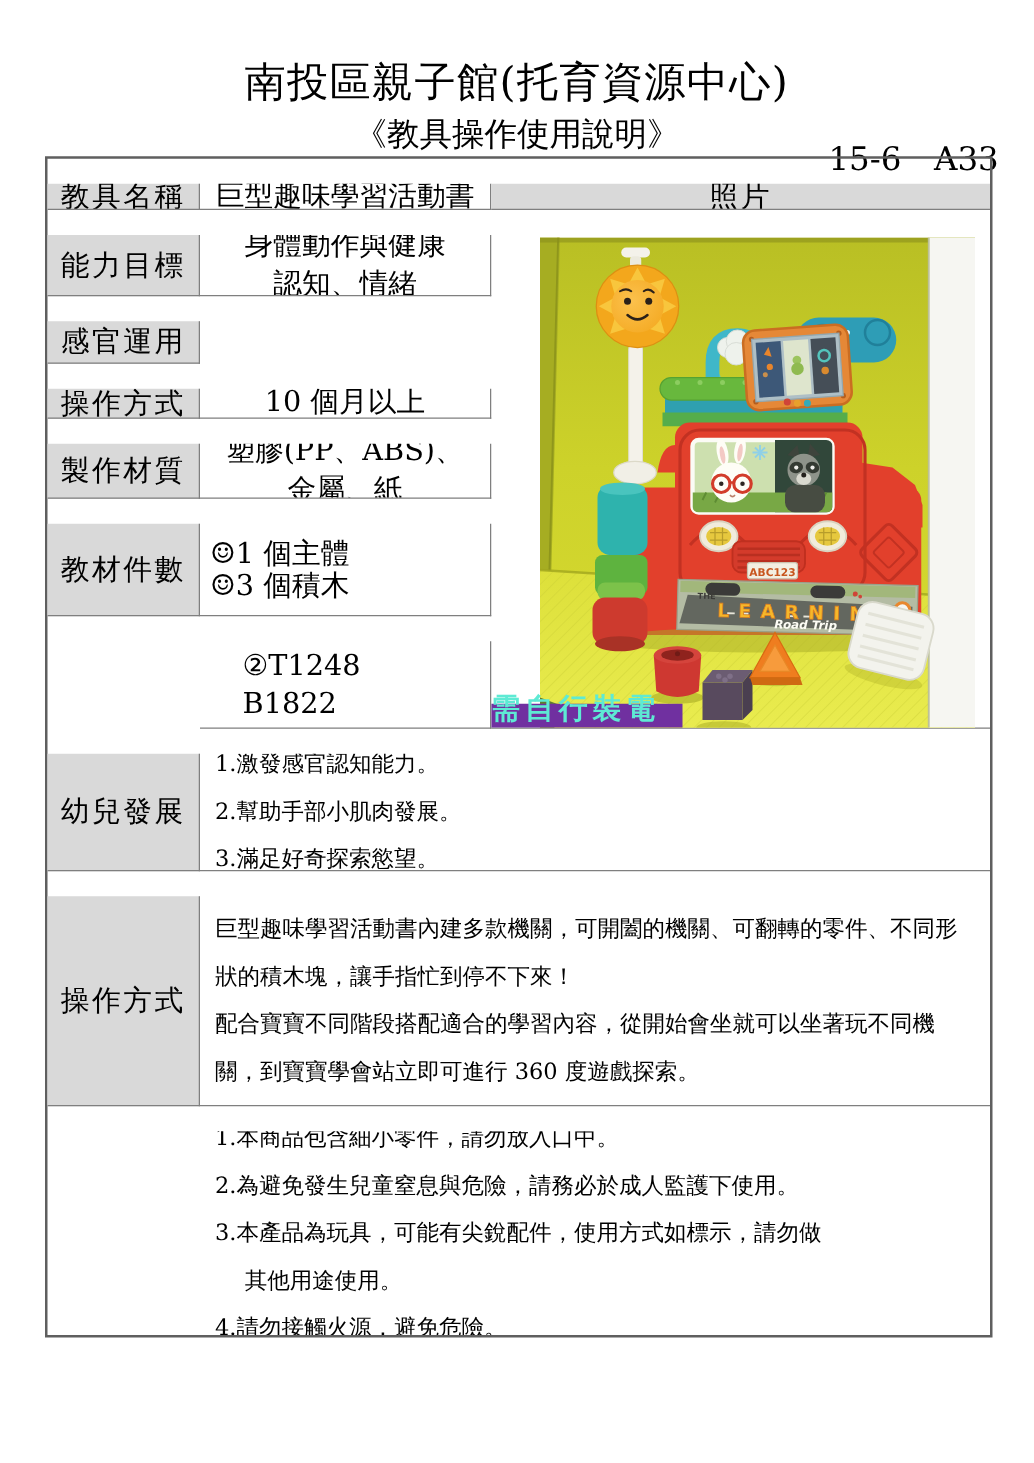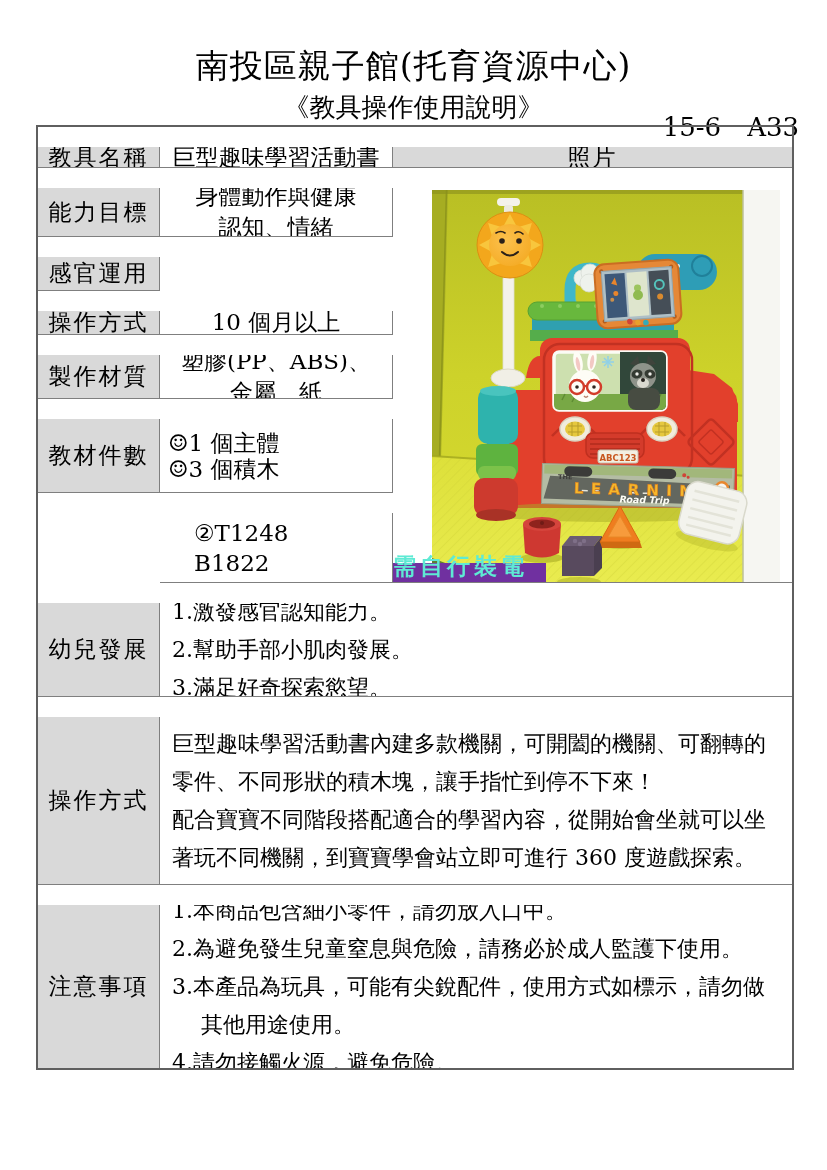--- a/index.html
+++ b/index.html
@@ -21,21 +21,21 @@
     border:2px solid #5f5f5f;}
   .cell{border-right:1px solid #7f7f7f;border-bottom:1px solid #7f7f7f;
     box-sizing:border-box;display:flex;align-items:center;justify-content:center;
     overflow:hidden;margin-top:20px;}
   .noR{border-right:none;}
   .noB{border-bottom:none;}
   .lab{background:#d9d9d9;font-size:23px;letter-spacing:2px;}
   .val{font-size:23px;line-height:31px;text-align:center;white-space:pre-wrap;}
   .val-items{justify-content:flex-start;text-align:left;padding-left:8px;line-height:26px;}
   .val-codes{justify-content:flex-start;text-align:left;padding-left:34px;line-height:30px;}
-  .wide{font-size:22px;line-height:38px;text-align:left;justify-content:flex-start;
+  .wide{font-size:18px;line-height:38px;text-align:left;justify-content:flex-start;
     padding:0 19px 0 12px;white-space:pre-wrap;}
   .photo-cell{position:relative;display:block;padding:0;}
   .photo{position:absolute;left:39px;top:2px;width:348px;height:410px;display:block;}
   .battery{position:absolute;left:0;top:375px;width:153px;height:37px;background:#7030a0;
     color:#5eead4;font-size:23px;font-weight:bold;letter-spacing:4px;
     display:flex;align-items:center;justify-content:center;z-index:3;}
 </style>
 </head>
 <body>
 
@@ -310,19 +310,18 @@
     <div class="battery">需自行裝電池</div>
   </div>
 
   <div class="cell lab" style="grid-area:8/1">幼兒發展</div>
   <div class="cell wide noR" style="grid-area:8/2/9/4">1.激發感官認知能力。
 2.幫助手部小肌肉發展。
 3.滿足好奇探索慾望。</div>
   <div class="cell lab" style="grid-area:9/1">操作方式</div>
   <div class="cell wide noR" style="grid-area:9/2/10/4">巨型趣味學習活動書內建多款機關，可開闔的機關、可翻轉的零件、不同形狀的積木塊，讓手指忙到停不下來！
 配合寶寶不同階段搭配適合的學習內容，從開始會坐就可以坐著玩不同機關，到寶寶學會站立即可進行 360 度遊戲探索。</div>
-  <div class="cell lab noB" style="grid-area:10/1">注意事項</div>
   <div class="cell wide noR noB" style="grid-area:10/2/11/4">1.本商品包含細小零件，請勿放入口中。
 2.為避免發生兒童窒息與危險，請務必於成人監護下使用。
 3.本產品為玩具，可能有尖銳配件，使用方式如標示，請勿做
 　 其他用途使用。
 4.請勿接觸火源，避免危險。</div>
 </div>
 
 </body></html>

